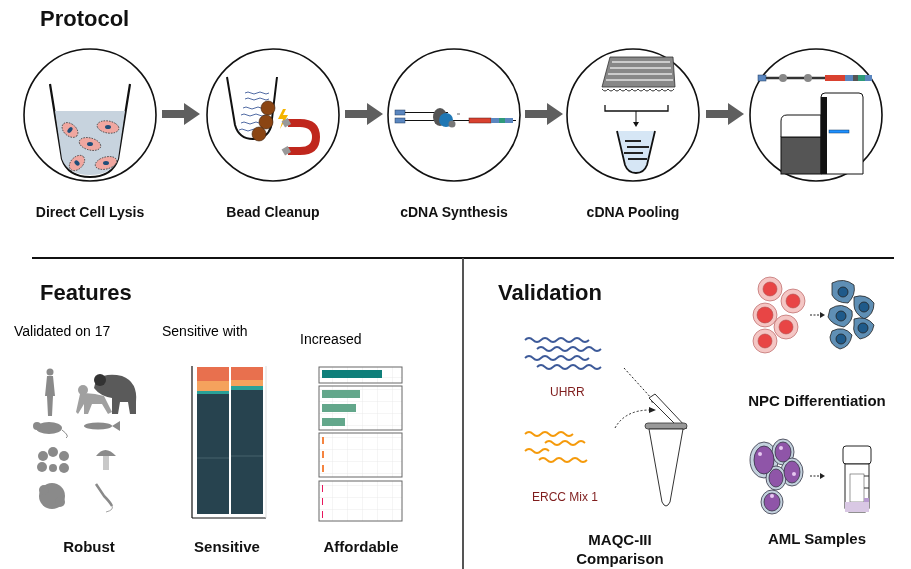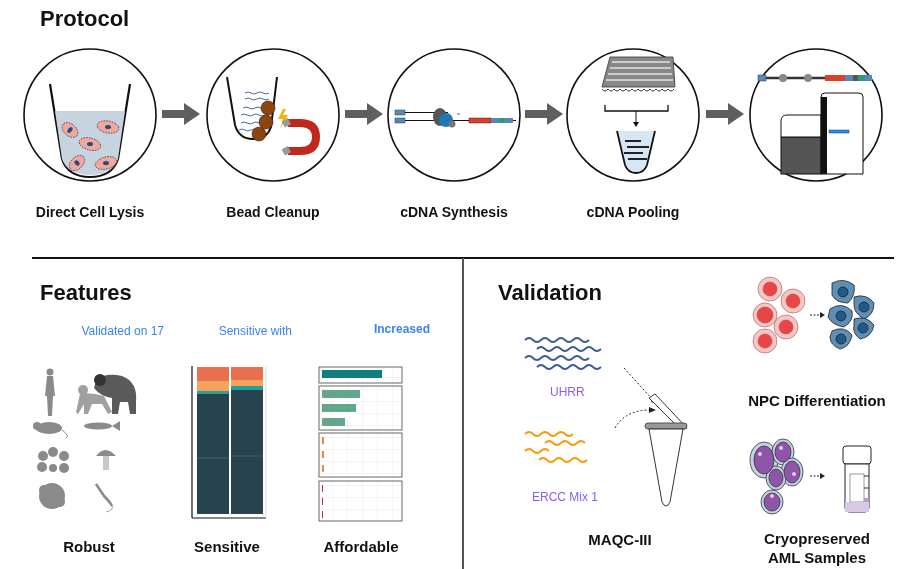--- a/index.html
+++ b/index.html
@@ -1,22 +1,22 @@
 <!DOCTYPE html>
 <html><head>
 <meta charset="utf-8">
 <style>
   html, body { margin:0; padding:0; background:#ffffff; }
   body { width:911px; height:569px; position:relative; overflow:hidden; font-family:"Liberation Sans", sans-serif; color:#111; }
   .abs { position:absolute; }
   .h-title { font-weight:bold; font-size:22px; }
   .step-label { font-weight:bold; font-size:14px; text-align:center; line-height:18px; }
-  .sub-label { font-size:12px; text-align:right; line-height:18px; color:#3b82f6; }
+  .sub-label { font-size:14px; text-align:left; line-height:18px; color:#000000; }
   .bold-label { font-weight:bold; font-size:15px; text-align:center; line-height:19px; }
-  .small-label { font-size:12px; color:#8b5cf6; }
+  .small-label { font-size:12px; color:#7f1d1d; }
   svg { position:absolute; overflow:visible; }
 </style>
 </head>
 <body>
 
 <div class="abs h-title" style="left:40px;top:6px;">Protocol</div>
 
 <svg style="left:22px;top:47px;" width="136" height="136" viewBox="0 0 136 136">
   <circle cx="68" cy="68" r="66" fill="#fff" stroke="#111" stroke-width="1.6"></circle>
   <path d="M36 38 L46 122 Q50 136 68 136 Q86 136 90 122 L98 38" fill="none" stroke="none"></path>
@@ -142,21 +142,21 @@
 <div class="abs" style="left:462px;top:258px;width:1.5px;height:311px;background:#555;"></div>
 
 <div class="abs h-title" style="left:40px;top:280px;text-align:center;">Features</div>
 
 <div class="abs sub-label" style="left:14px;width:150px;top:322px;">
   <div>Validated on 17</div>
 </div>
 <div class="abs sub-label" style="left:162px;width:130px;top:322px;">
   <div>Sensitive with</div>
 </div>
-<div class="abs sub-label" style="left:300px;width:130px;top:320px;font-weight:bold;">
+<div class="abs sub-label" style="left:300px;width:130px;top:330px;">
   <div>Increased</div>
 </div>
 
 <svg style="left:28px;top:368px;" width="120" height="150" viewBox="0 0 120 150">
   <g fill="#8a8a8a">
     <g>
         <circle cx="22" cy="4" r="3.5"></circle>
         <path d="M19 8 L25 8 L27 28 L25 28 L24 48 L20 48 L19 28 L17 28 Z"></path>
       </g>
     <g fill="#5a5a5a">
@@ -278,20 +278,21 @@
     <rect x="120" y="93" width="42" height="6" rx="3" fill="#999" stroke="#333" stroke-width="0.8"></rect>
     <path d="M124 99 L158 99 L145 172 Q141 180 137 172 Z" fill="#fff" stroke="#333" stroke-width="1"></path>
   </g>
 </svg>
 
 <div class="abs small-label" style="left:550px;top:385px;">UHRR</div>
 <div class="abs small-label" style="left:532px;top:490px;">ERCC Mix 1</div>
 
 <div class="abs bold-label" style="left:545px;width:150px;top:530px;">
   <div>MAQC-III</div>
+  <div>Comparison</div>
 </div>
 
 <svg style="left:750px;top:275px;" width="130" height="80" viewBox="0 0 130 80">
   <g stroke="#b05050" stroke-width="0.6">
     <g fill="#f4c6c4">
         <circle cx="20" cy="14" r="12"></circle>
         <circle cx="43" cy="26" r="12"></circle>
         <circle cx="15" cy="40" r="12"></circle>
         <circle cx="36" cy="52" r="12"></circle>
         <circle cx="15" cy="66" r="12"></circle>
@@ -354,15 +355,14 @@
     <rect x="95" y="6" width="28" height="18" rx="3" fill="#fff" stroke="#222" stroke-width="1"></rect>
     <path d="M97 24 L121 24 L121 68 Q121 72 117 72 L101 72 Q97 72 97 68 Z" fill="#fff" stroke="#222" stroke-width="1"></path>
     <rect x="102" y="34" width="14" height="28" fill="#fff" stroke="#555" stroke-width="0.6"></rect>
     <rect x="97" y="62" width="24" height="10" fill="#d9c8e4"></rect>
     <rect x="116" y="58" width="5" height="4" fill="#b89bd0"></rect>
     <line x1="116" y1="36" x2="121" y2="36" stroke="#333"></line>
       <line x1="116" y1="48" x2="121" y2="48" stroke="#333"></line>
   </g>
 </svg>
 <div class="abs bold-label" style="left:727px;width:180px;top:529px;">
-  <div>Cryopreserved</div>
   <div>AML Samples</div>
 </div>
 
 </body></html>

